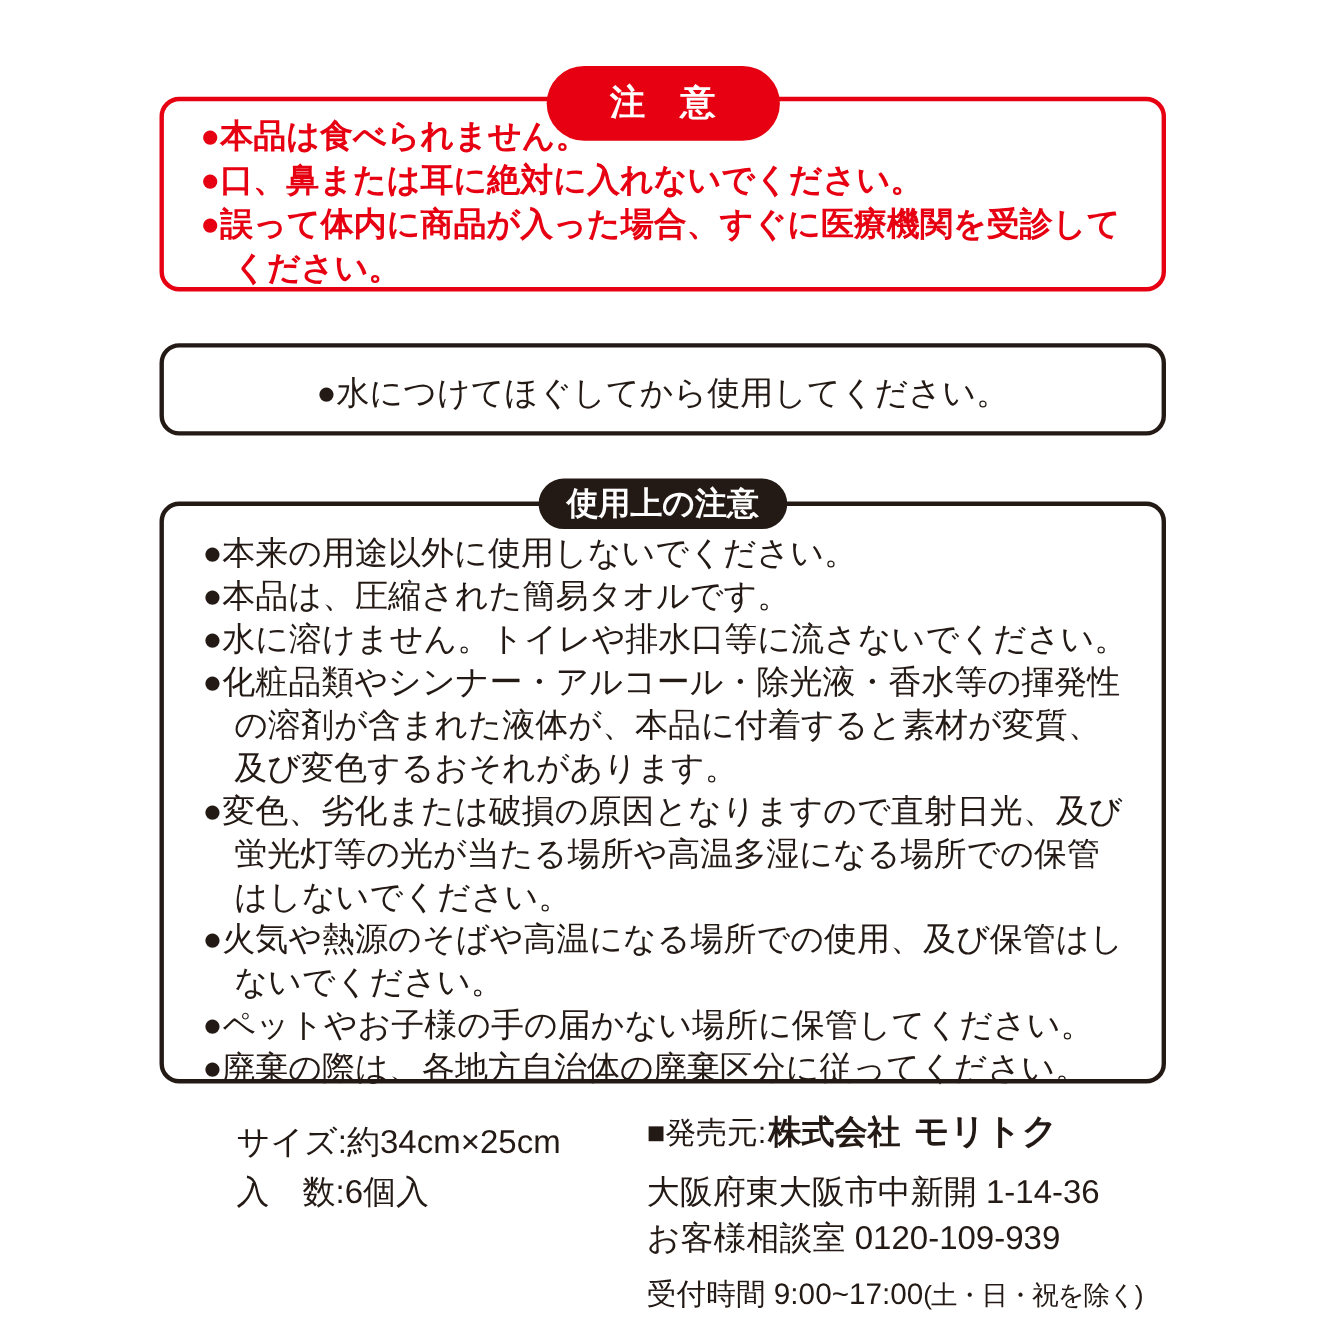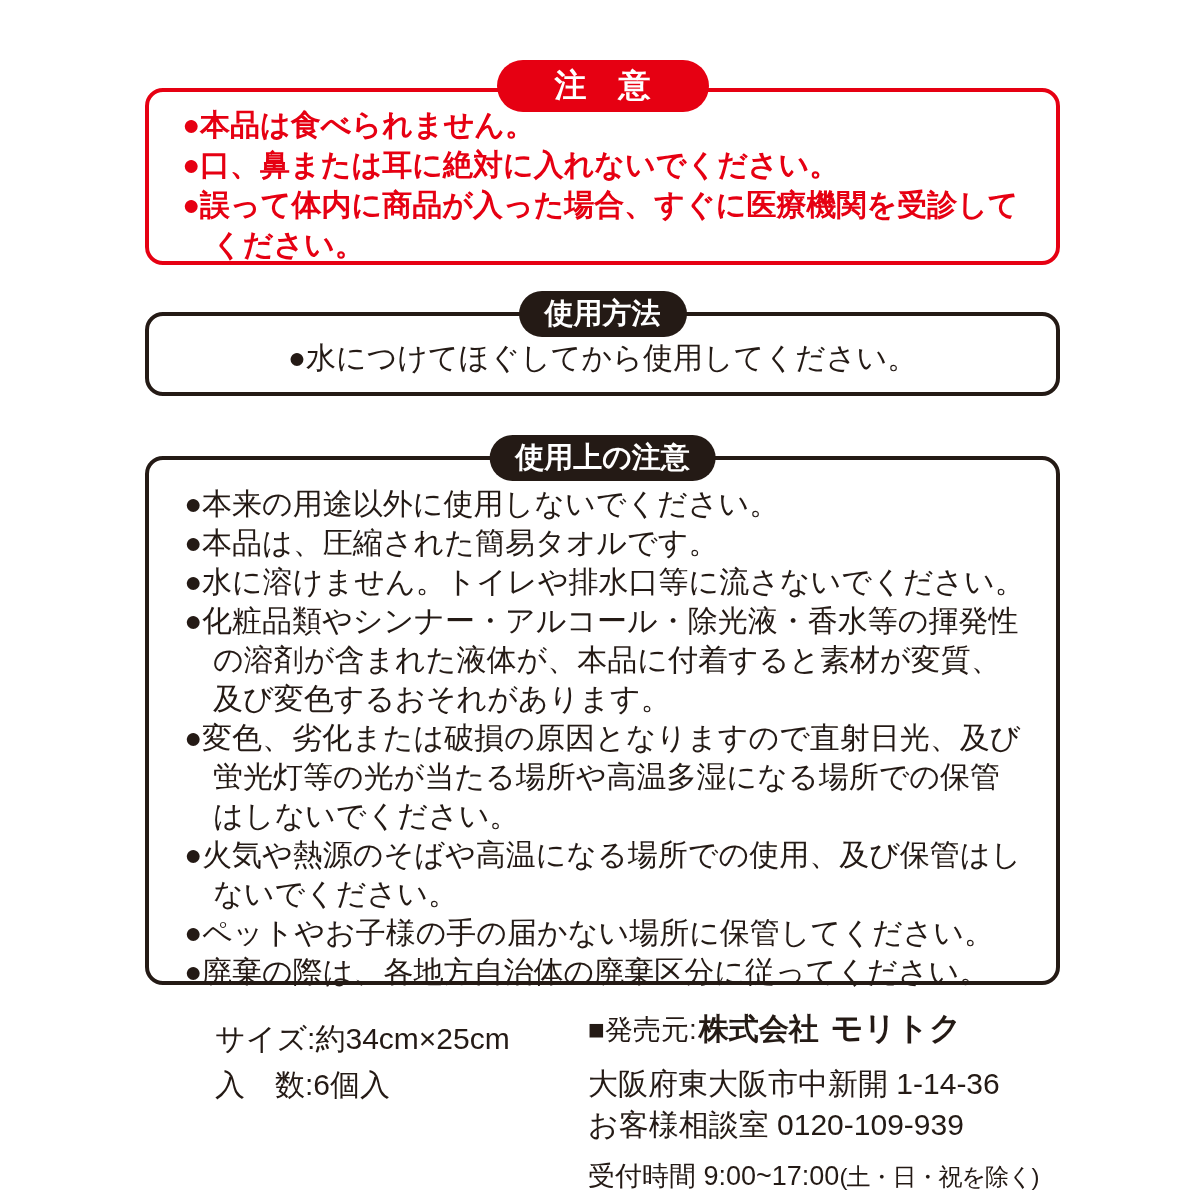--- a/index.html
+++ b/index.html
@@ -33,21 +33,21 @@
     white-space:nowrap;
     border-radius:999px;
     z-index:2;
   }
   
   #caution-box{
     top:88px;height:177px;
     border:4px solid var(--red);
   }
   #caution-badge{
-    top:-32px;height:52px;
+    top:-32px;height:68px;
     padding:0 58px;
     background:var(--red);
     font-size:32px;
     font-family:Liberation Serif, serif;
   }
   #caution-box ul{
     margin:0;list-style:none;
     padding:13px 24px 0 33px;
     color:var(--red);
     font-weight:bold;
@@ -118,23 +118,20 @@
       <span>注　意</span>
     </div>
     <ul>
       <li>●本品は食べられません。</li>
       <li>●口、鼻または耳に絶対に入れないでください。</li>
       <li>●誤って体内に商品が入った場合、すぐに医療機関を受診してください。</li>
     </ul>
   </section>
 
   <section class="box black-box" id="usage-box">
-    <div class="badge black-badge">
-      <span>使用方法</span>
-    </div>
     <div class="usage-line">●水につけてほぐしてから使用してください。</div>
   </section>
 
   <section class="box black-box" id="precautions-box">
     <div class="badge black-badge">
       <span>使用上の注意</span>
     </div>
     <ul>
       <li>●本来の用途以外に使用しないでください。</li>
       <li>●本品は、圧縮された簡易タオルです。</li>

